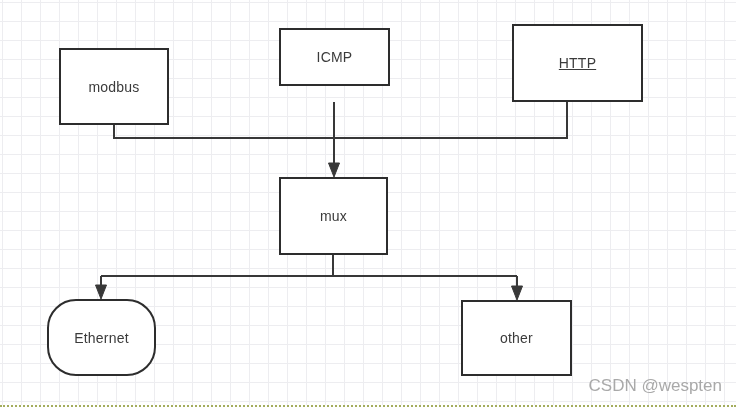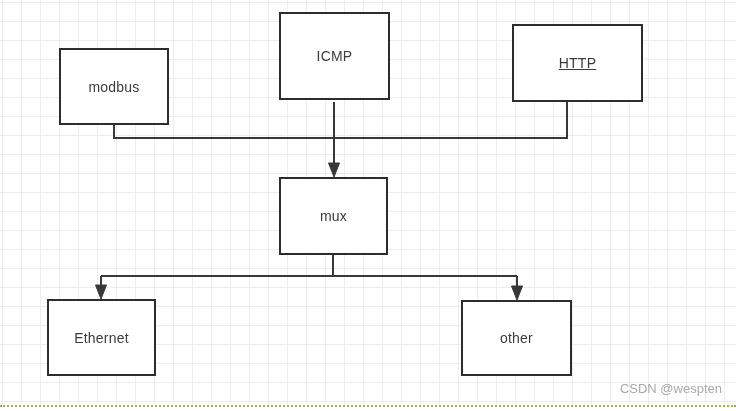--- a/index.html
+++ b/index.html
@@ -53,21 +53,21 @@
     align-items: center;
     justify-content: center;
     font-size: 14px;
     color: #3b3b3b;
     letter-spacing: 0.2px;
   }
   .watermark {
     position: absolute;
     right: 14px;
     bottom: 9px;
-    font-size: 13px;
+    font-size: 17px;
     color: #a9a9a9;
     user-select: none;
   }
   .bottom-border {
     position: absolute;
     left: 0;
     right: 0;
     bottom: 4px;
     height: 0;
     border-top: 2px dotted #a4ad5d;
@@ -93,33 +93,33 @@
       <polygon points="101,299 95.5,285 106.5,285"></polygon>
 
       <path d="M517,276 L517,287"></path>
       <polygon points="517,300 511.5,286 522.5,286"></polygon>
     </svg>
 
     <div class="node" style="left:59px;  top:24px;  width:110px; height:77px;margin-top:24px;">
       <span>modbus</span>
     </div>
 
-    <div class="node" style="left:279px; top:12px;  width:111px; height:88px;">
+    <div class="node" style="left:279px; top:28px;  width:111px; height:58px;">
       <span>ICMP</span>
     </div>
 
     <div class="node" style="left:512px; top:24px;  width:131px; height:78px;text-decoration:underline;">
       <span>HTTP</span>
     </div>
 
     <div class="node" style="left:279px; top:177px; width:109px; height:78px;align-items:center;">
       <span>mux</span>
     </div>
 
-    <div class="node" style="left:47px;  top:299px; width:109px; height:77px;">
+    <div class="node" style="left:47px;  top:299px; width:109px; height:77px;border-radius:29px;">
       <span>Ethernet</span>
     </div>
 
     <div class="node" style="left:461px; top:300px; width:111px; height:76px;">
       <span>other</span>
     </div>
 
     <div class="watermark">CSDN @wespten</div>
   </div>
 

